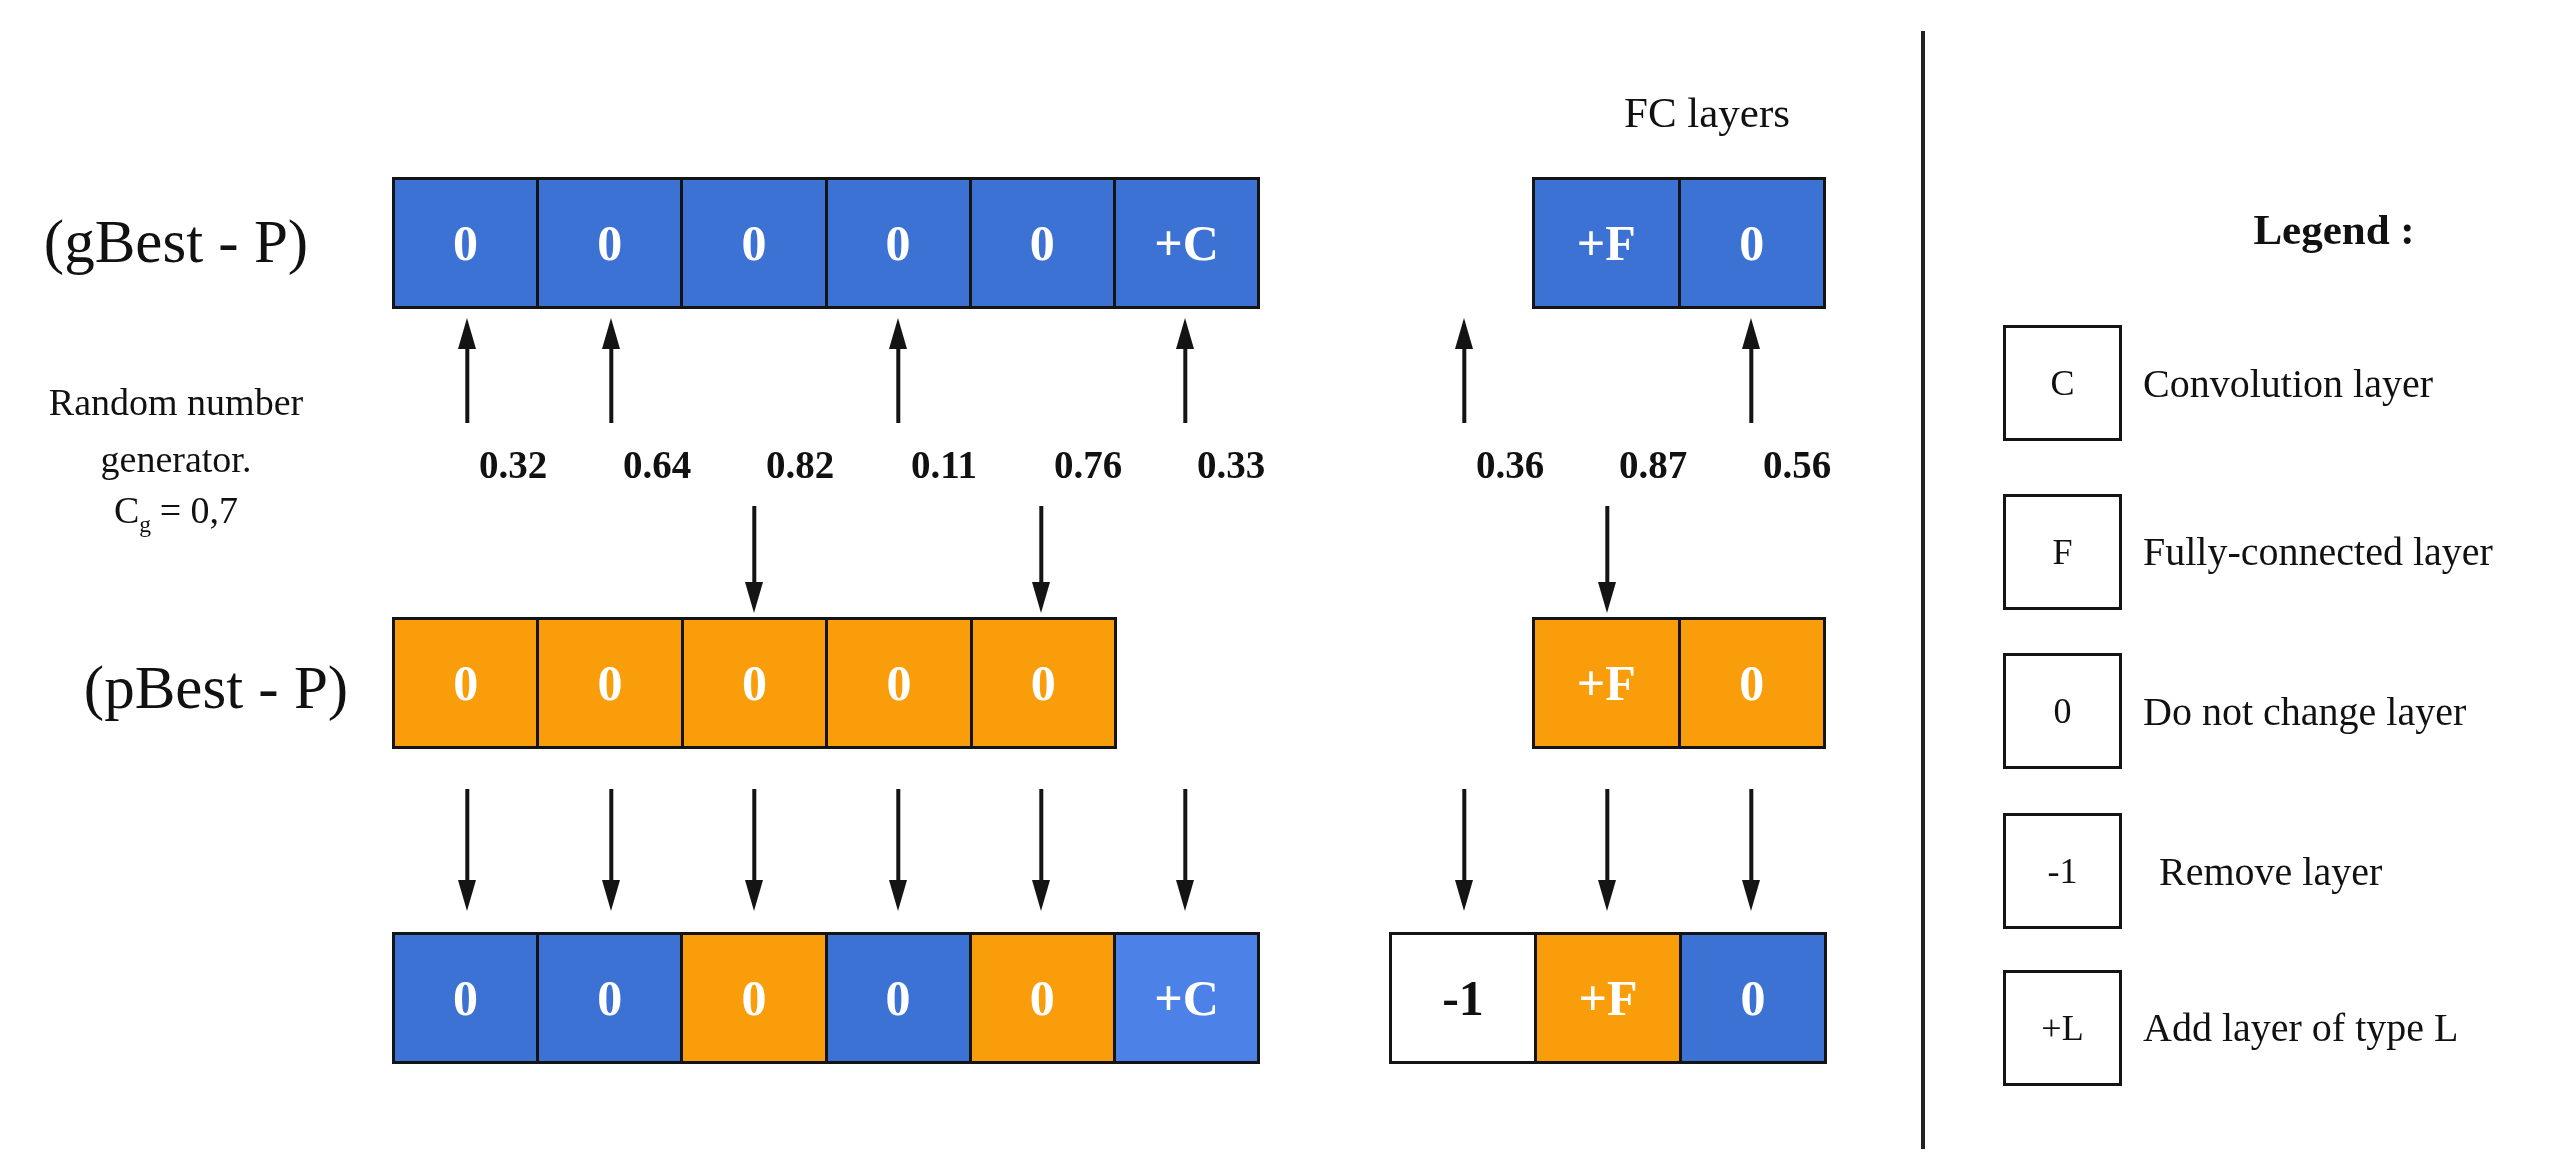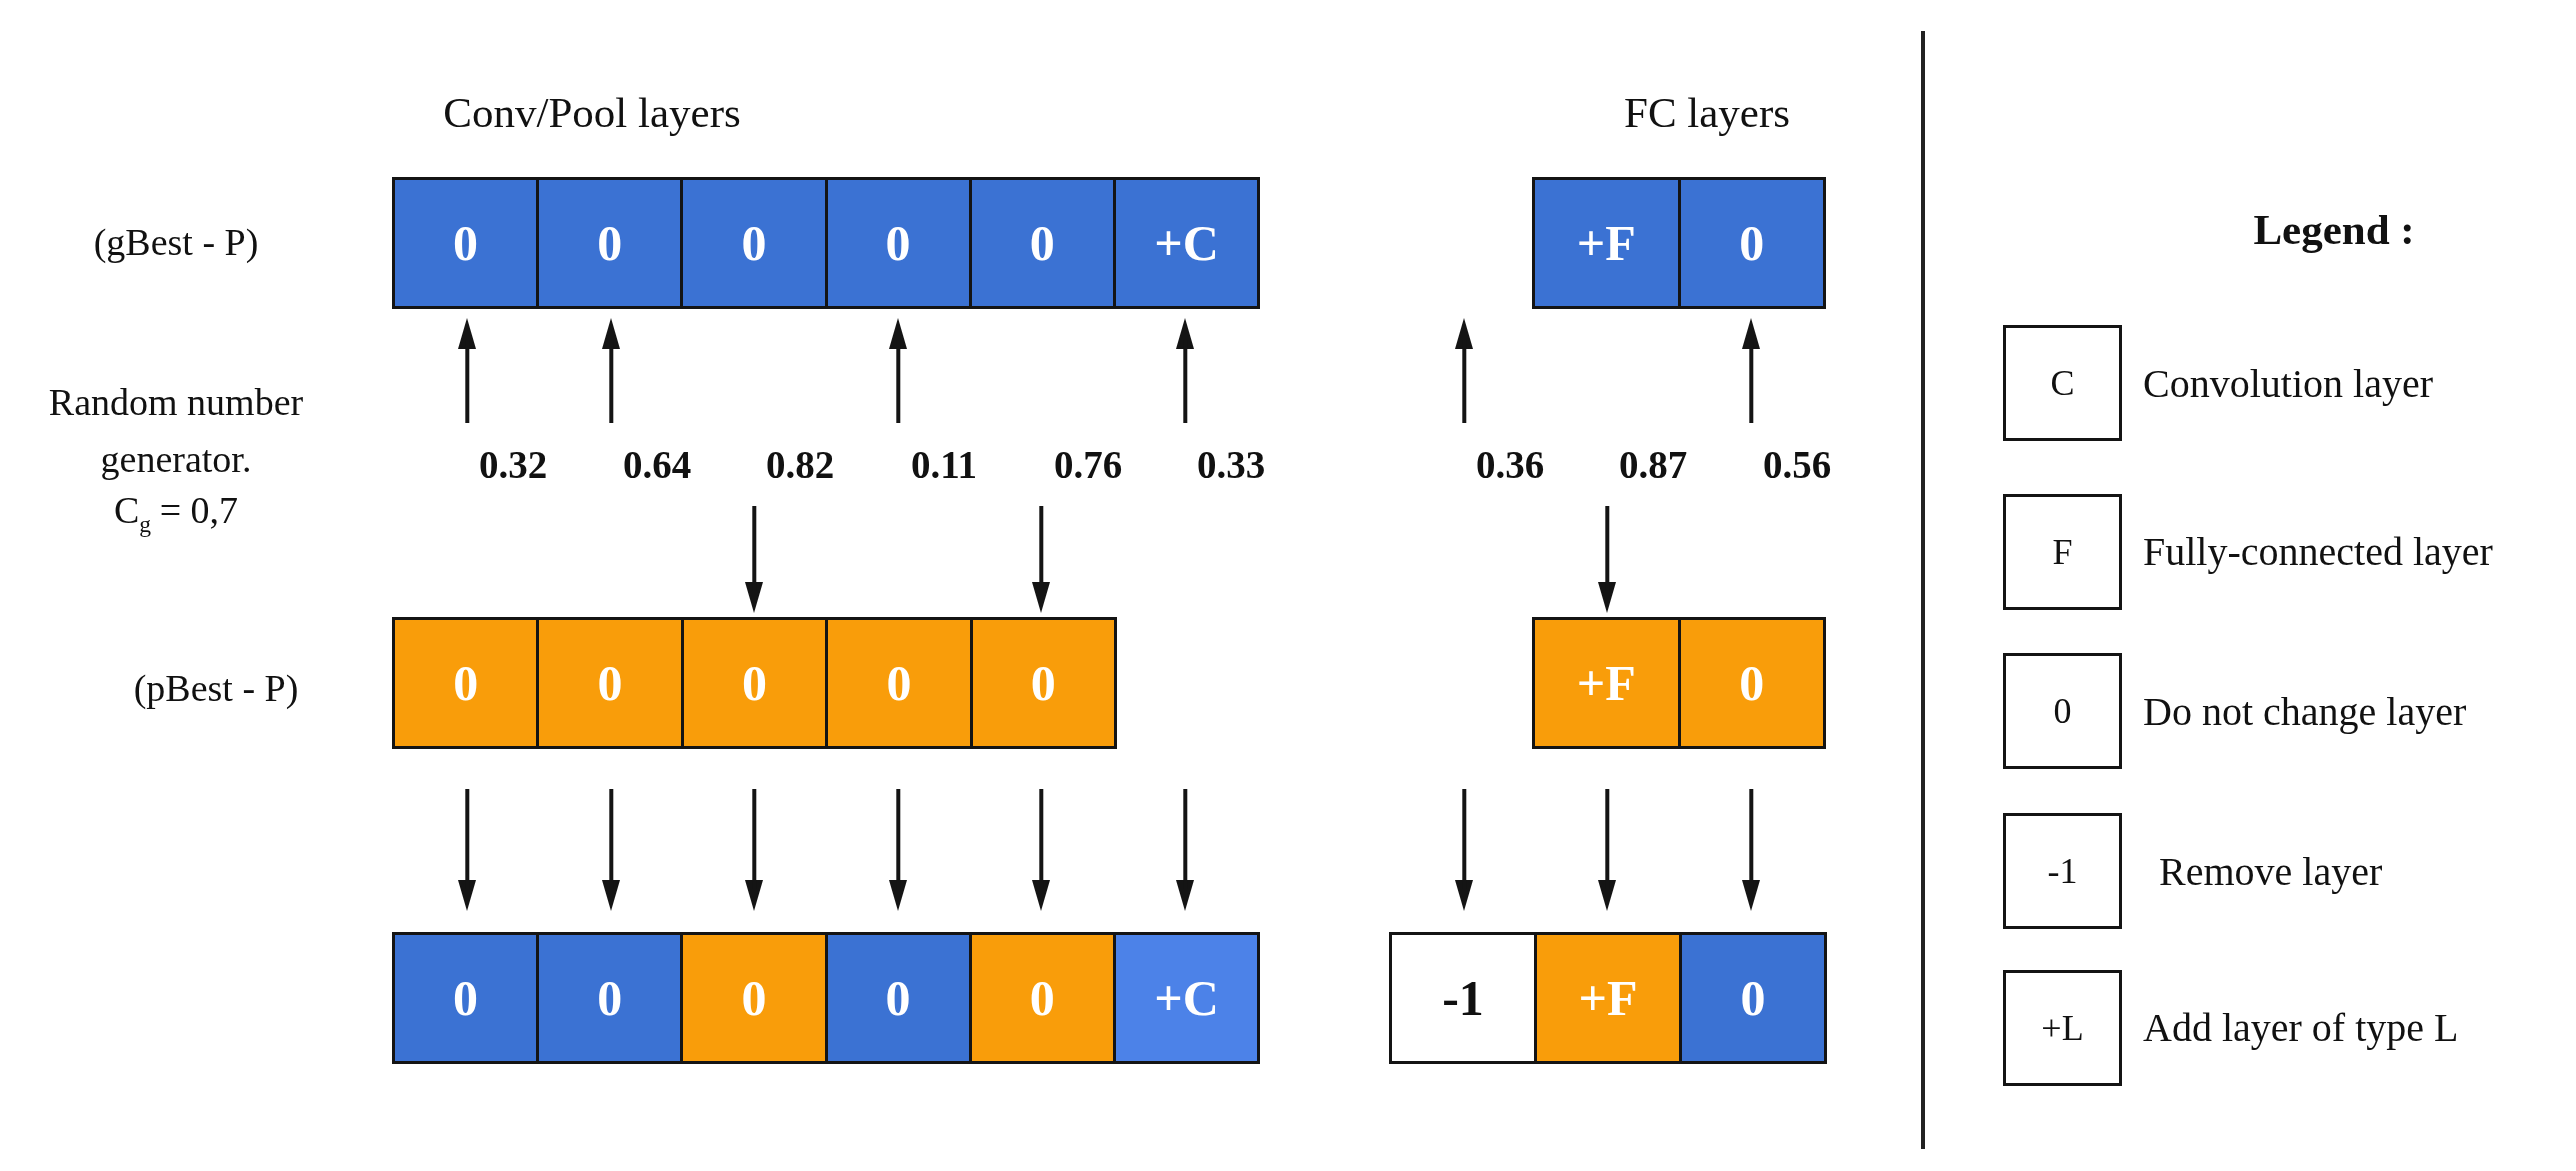--- a/index.html
+++ b/index.html
@@ -12,21 +12,21 @@
     color: #111111;
     overflow: hidden;
   }
   .centered {
     position: absolute;
     transform: translate(-50%, -50%);
     white-space: nowrap;
     text-align: center;
   }
   .section-title { font-size: 43px; }
-  .side-label { font-size: 38px; }
+  .side-label { font-size: 61px; }
   .rng-line { font-size: 38px; }
   .rng-line sub { font-size: 0.62em; }
   .cg-rest { margin-left: 8.6px; }
   .matrix-row {
     position: absolute;
     display: flex;
     box-sizing: border-box;
     border: 3.4px solid #141414;
   }
   .matrix-cell {
@@ -92,21 +92,20 @@
     transform: translateY(-50%);
     font-size: 40px;
     white-space: nowrap;
   }
 </style>
 </head>
 <body>
 
 <div class="canvas">
 
-  <div class="centered section-title" style="left:592px; top:112px;">Conv/Pool layers</div>
 
   <div class="centered section-title" style="left:1707px; top:112px;">FC layers</div>
 
   <div class="centered side-label" style="left:176px; top:242px;">(gBest - P)</div>
 
   <div>
     <div class="centered rng-line" style="left:176px; top:402px;">Random number</div>
     <div class="centered rng-line" style="left:176px; top:459px;">generator.</div>
     <div class="centered rng-line" style="left:176px; top:513px;"><span>C</span><sub>g</sub><span class="cg-rest">= 0,7</span></div>
   </div>

